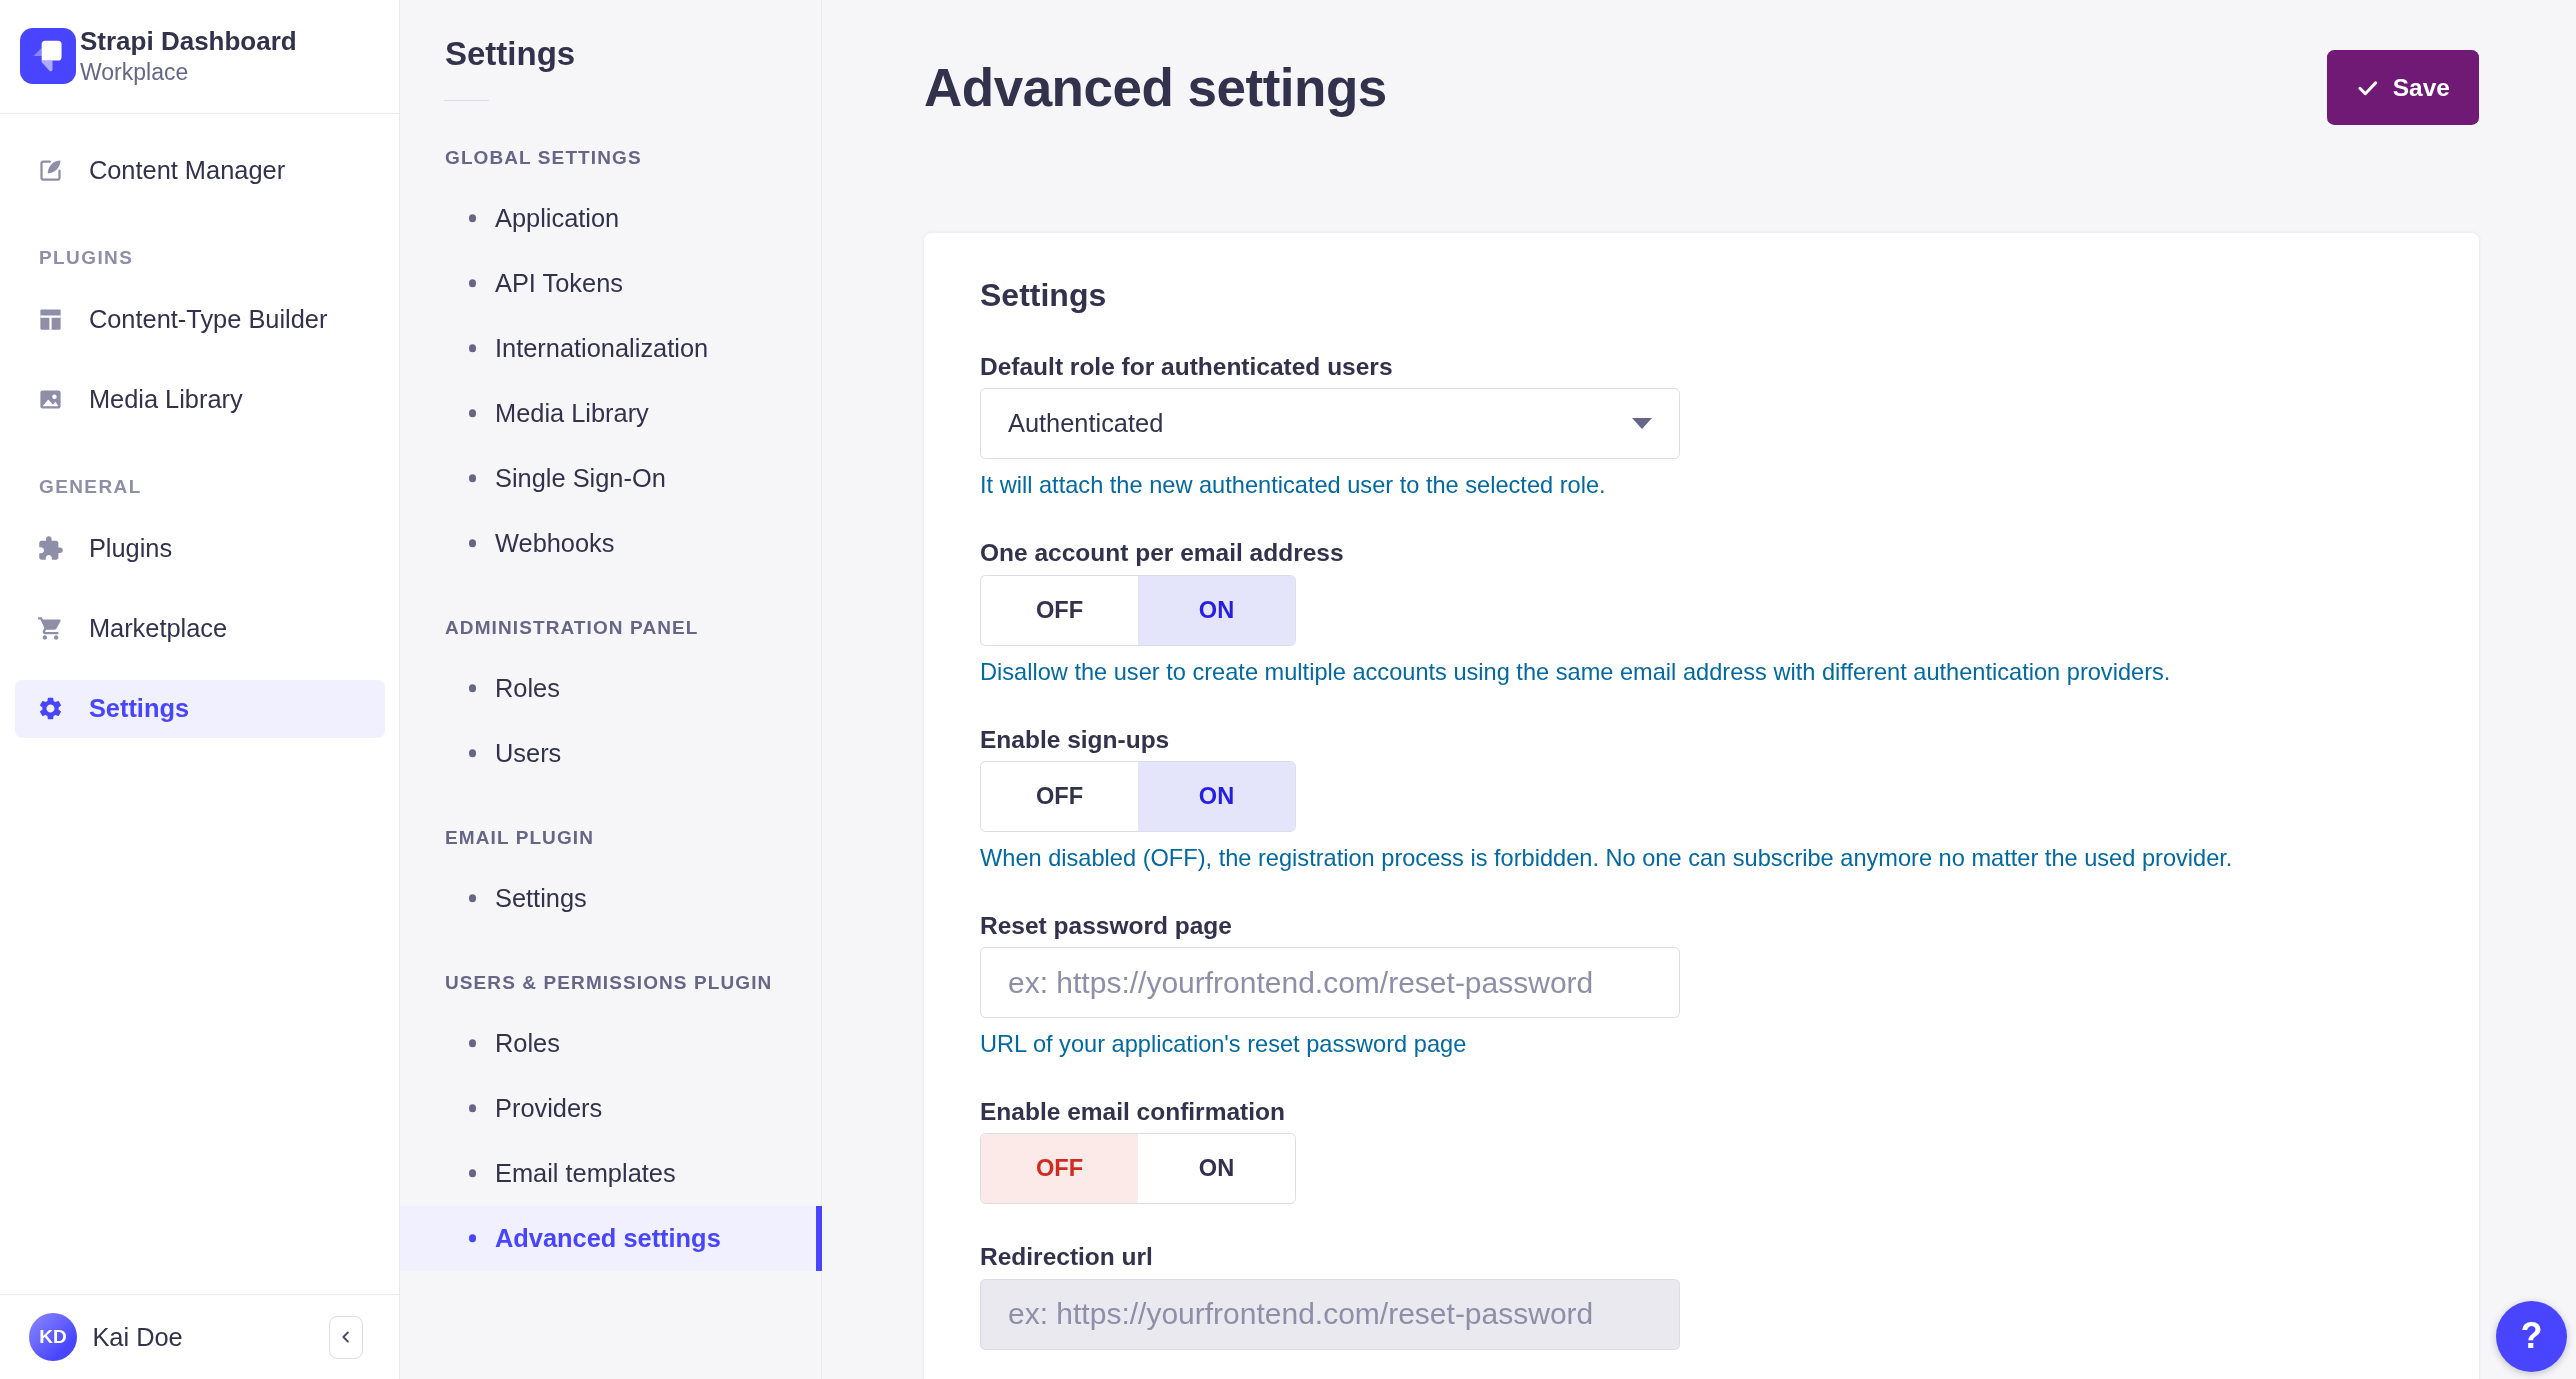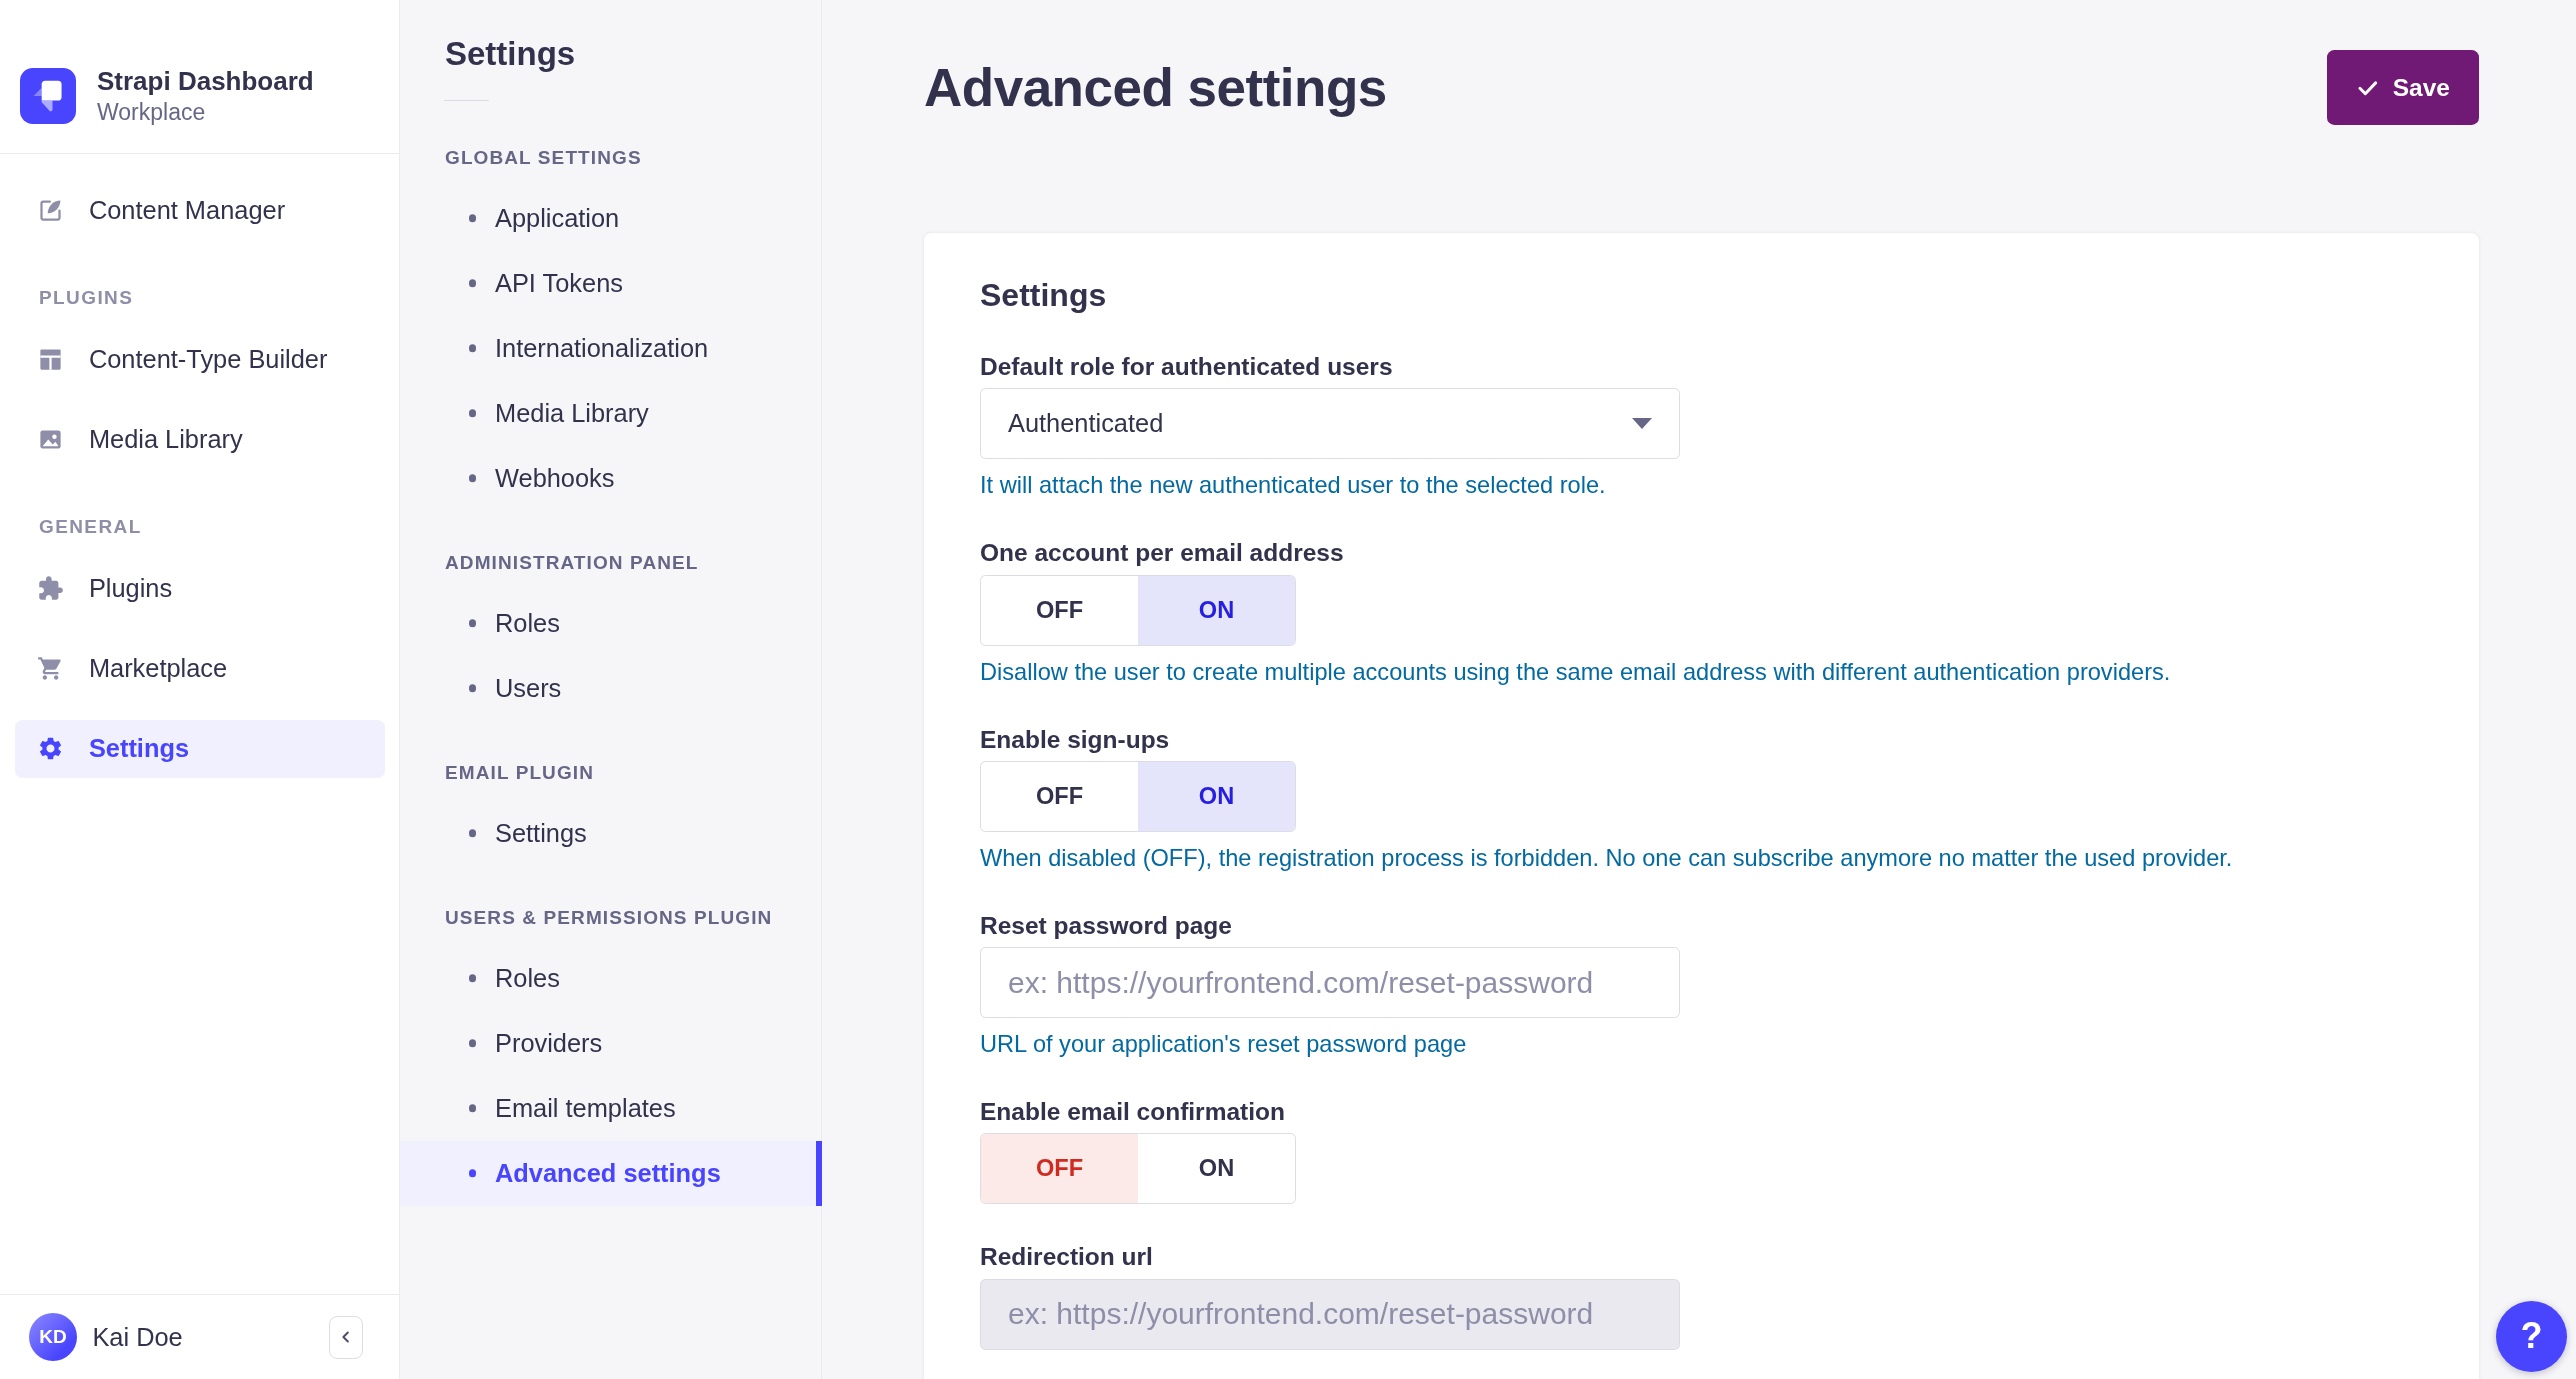--- a/index.html
+++ b/index.html
@@ -6,21 +6,21 @@
   html,body { width:2576px; height:1379px; overflow:hidden; }
   body {
     display:flex;
     background:#f6f6f9;
     color:#32324d;
     font-family:"Liberation Sans", sans-serif;
   }
 
   
   .sidebar { flex:0 0 400px; width:400px; background:#ffffff; border-right:0.9px solid #eaeaef; position:relative; }
-  .brand { display:flex; gap:21px; padding:25.4px 0 0 20px; align-items:center;margin-top:40px; }
+  .brand { display:flex; gap:4px; padding:25.4px 0 0 20px; align-items:center; }
   .brand-logo { width:56px; height:56px; flex:0 0 56px; }
   .brand-title { font-size:26px; font-weight:700; line-height:33px; color:#32324d; }
   .brand-sub { font-size:23px; line-height:28px; color:#666687; }
   .side-div { border:none; border-top:0.9px solid #eaeaef; margin-top:27px; }
   .snav { padding-top:16.4px; }
   .srow { height:80px; display:flex; align-items:center; padding:0 14.5px; }
   .srow-inner { display:flex; align-items:center; gap:25.4px; padding-left:22px; height:58px; width:100%; border-radius:7.3px; cursor:pointer; }
   .srow-inner .nav-ic { width:27px; height:27px; color:#8e8ea9; flex:0 0 27px; }
   .srow-inner .nav-lb { font-size:25.4px; color:#32324d; }
   .srow.active .srow-inner { background:#f0f0ff; }
@@ -177,20 +177,23 @@
       <li class="sub-li">
           <span>API Tokens</span>
         </li>
       <li class="sub-li">
           <span>Internationalization</span>
         </li>
       <li class="sub-li">
           <span>Media Library</span>
         </li>
       <li class="sub-li">
+          <span>Single Sign-On</span>
+        </li>
+      <li class="sub-li">
           <span>Webhooks</span>
         </li>
     </ul>
   </div>
 
   <div class="sub-sec">
     <div class="sub-h">ADMINISTRATION PANEL</div>
     <ul class="sub-ul">
       <li class="sub-li">
           <span>Roles</span>

